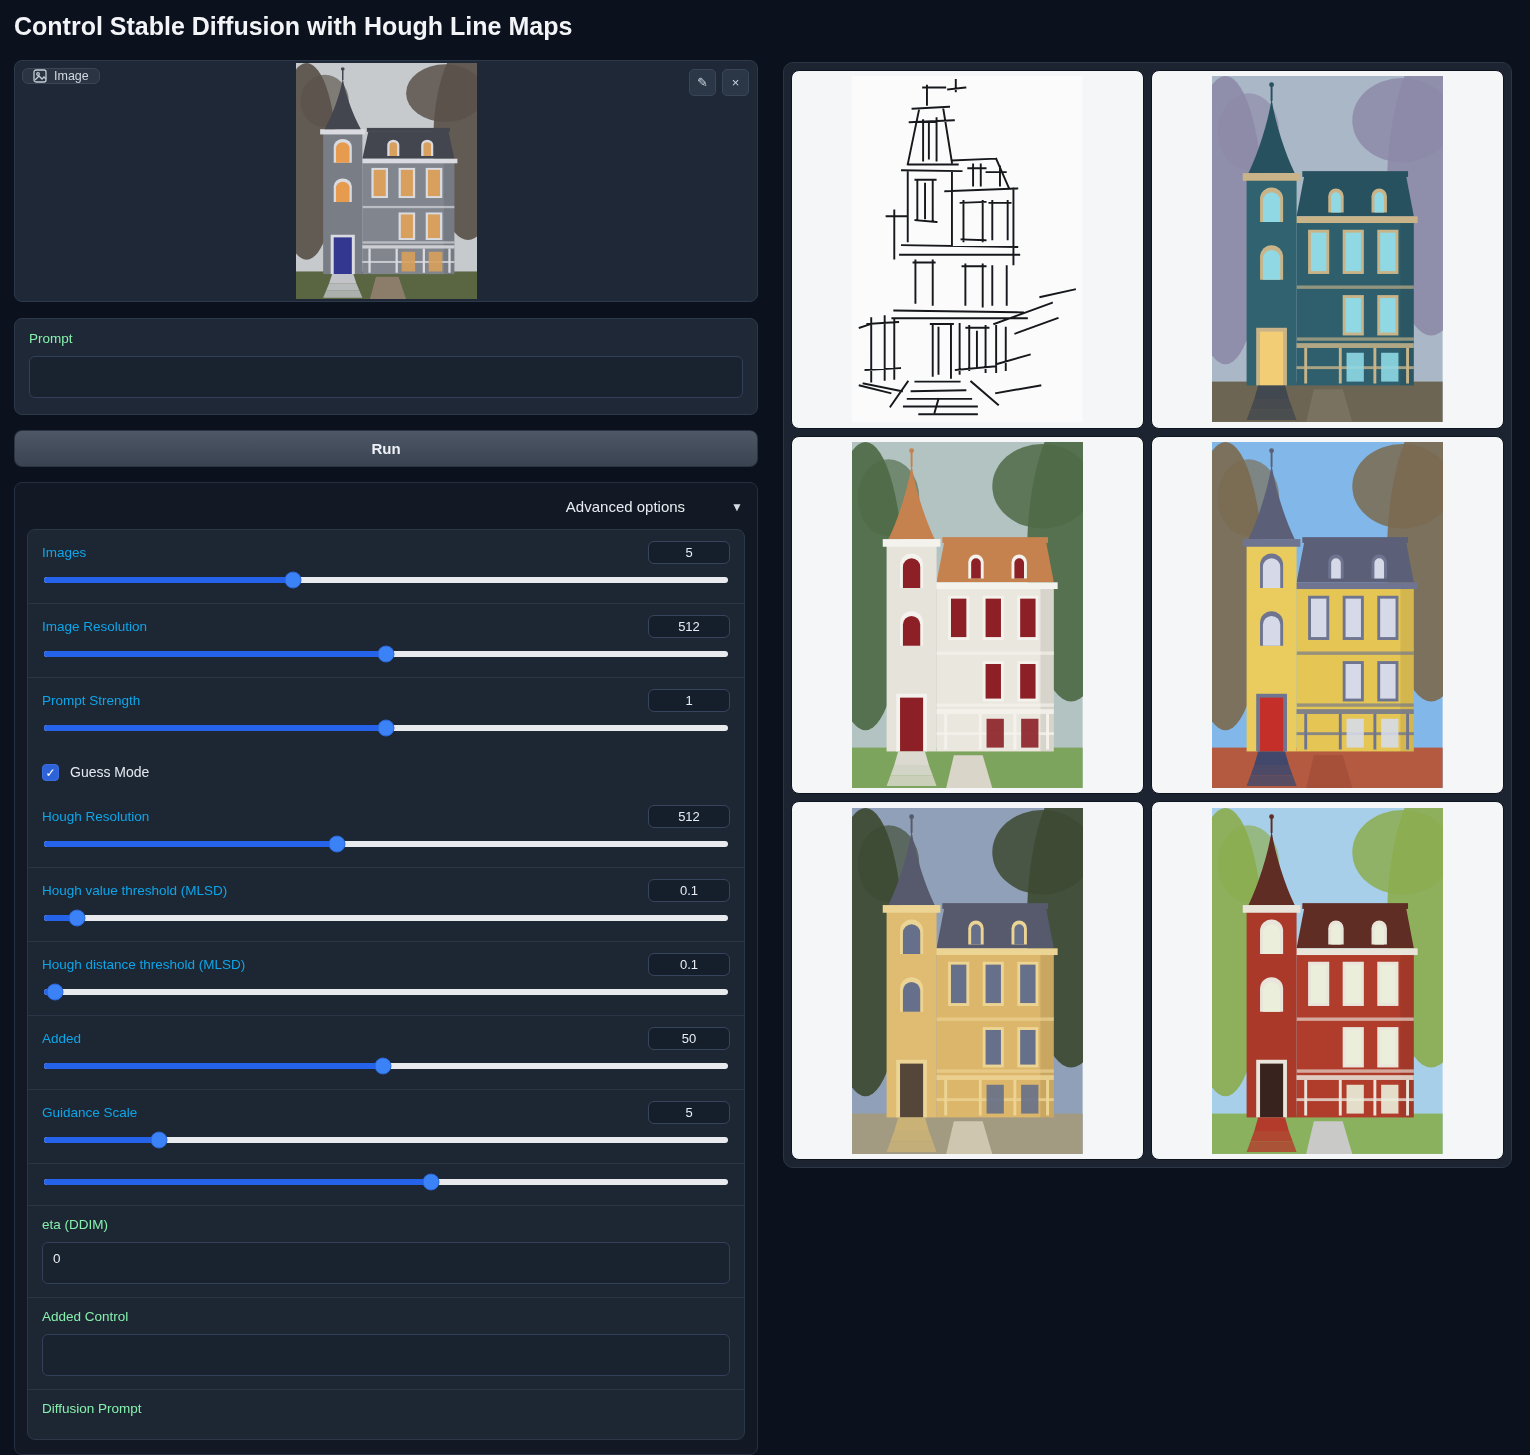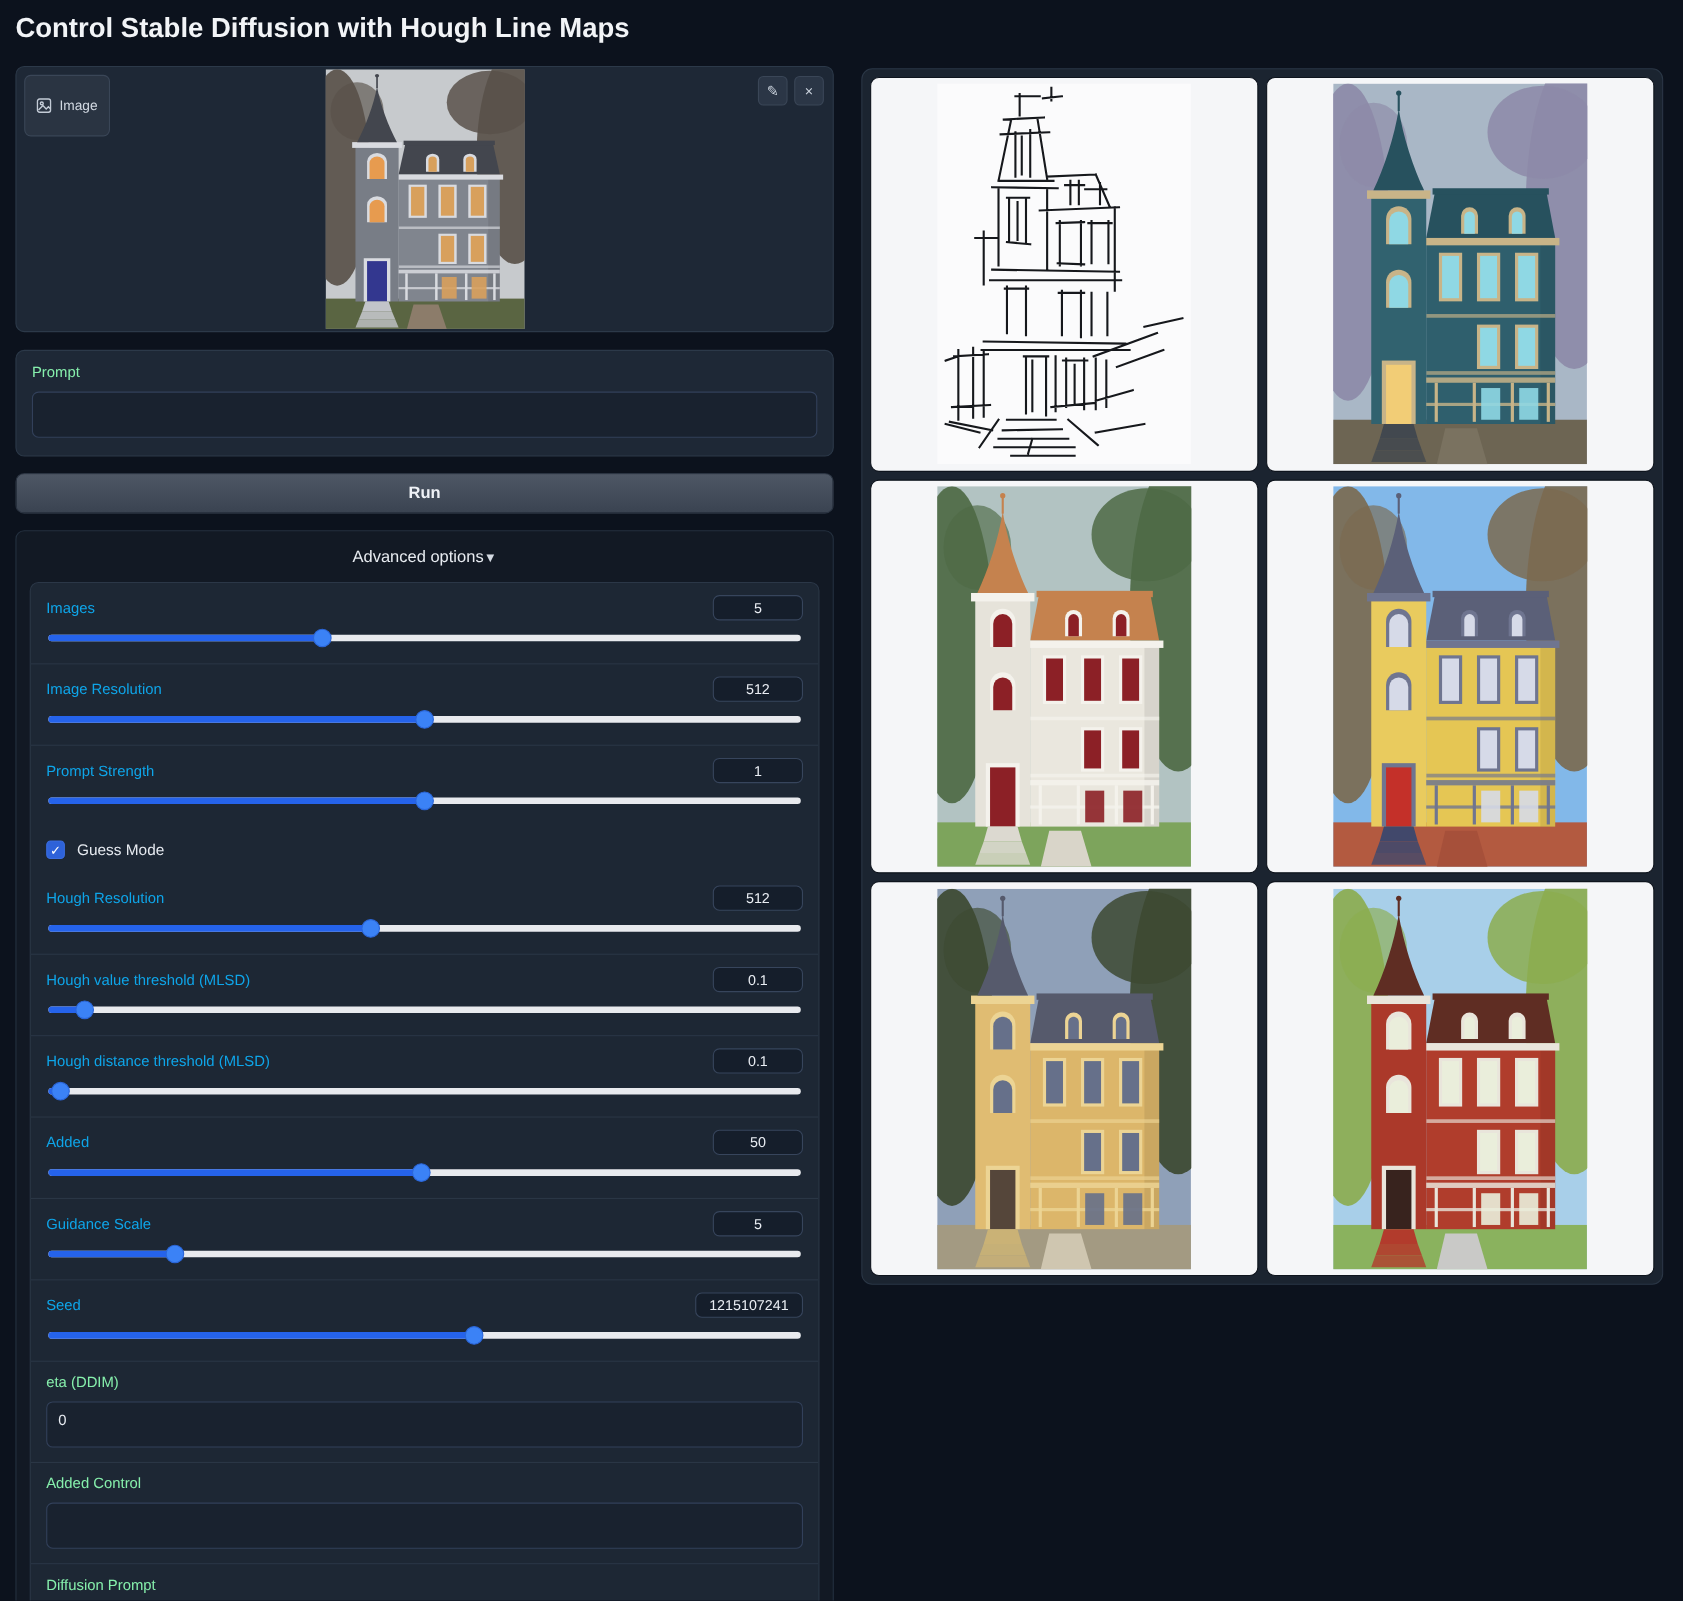--- a/index.html
+++ b/index.html
@@ -16,21 +16,21 @@
   .left-col{position:absolute;left:14px;top:60px;width:744px;}
 
   .panel{background:#1e2836;border:1px solid #2c3949;border-radius:8px;box-sizing:border-box;}
 
   
   .image-panel{height:242px;position:relative;overflow:hidden;}
   .photo-wrap{position:absolute;inset:0;display:flex;align-items:center;justify-content:center;}
   .badge{
     position:absolute;top:7px;left:7px;display:flex;align-items:center;gap:7px;
     background:#2a3442;border:1px solid #3a4657;border-radius:6px;
-    padding:20px 10px;font-size:12.5px;color:#d2d9e2;z-index:2;
+    padding:0 10px;font-size:12.5px;color:#d2d9e2;z-index:2;
   }
   .badge svg{display:block;}
   .icon-btns{position:absolute;top:8px;right:8px;display:flex;gap:6px;z-index:2;}
   .icon-btn{
     width:25px;height:25px;display:flex;align-items:center;justify-content:center;
     background:#2b3646;border:1px solid #3a4657;border-radius:5px;
     color:#ccd4de;font-size:13px;cursor:pointer;user-select:none;
   }
 
   
@@ -47,22 +47,22 @@
   .run-btn{
     margin-top:15px;width:100%;height:37px;
     background:linear-gradient(#4e5765,#3a4351);
     border:1px solid #2b3442;border-radius:8px;
     color:#eef1f6;font-weight:700;font-size:15px;cursor:pointer;
     font-family:"Liberation Sans",sans-serif;
   }
 
   
   .accordion{margin-top:15px;background:#121924;border:1px solid #24303f;border-radius:8px;padding-bottom:14px;}
-  .acc-header{display:flex;justify-content:center;align-items:center;
-    padding:15px 14px 14px;cursor:pointer;color:#e8ecf1;font-size:15px;}
+  .acc-header{display:flex;justify-content:flex-end;align-items:center;
+    padding:15px 14px 14px;cursor:pointer;color:#e8ecf1;font-size:15px;gap:46px;}
   .arrow{font-size:12px;color:#d4dae2;}
   .form-rows{margin:0 12px;background:#1d2734;border:1px solid #2b3747;border-radius:8px;overflow:hidden;}
   .row{padding:11px 14px 13px;}
   .row + .row{border-top:1px solid #2a3645;}
   .row-head{display:flex;justify-content:space-between;align-items:center;margin-bottom:13px;}
   .row-label{font-size:13.5px;color:#0ea5e9;}
   .num-box{
     min-width:56px;padding:3px 12px;background:#151e2b;border:1px solid #37455c;
     border-radius:6px;color:#e9edf3;font-size:13px;text-align:center;cursor:text;
   }
@@ -335,24 +335,20 @@
     <div class="row-head">
       <span class="row-label">Guidance Scale</span>
       <span class="num-box">5</span>
     </div>
     <div class="slider-track">
       <div class="slider-fill" style="width: 16.8%;"></div>
       <div class="slider-handle" style="left: 16.8%;"></div>
     </div>
   </div>
         <div class="row slider-row">
-    <div class="row-head">
-      <span class="row-label">Seed</span>
-      <span class="num-box">1215107241</span>
-    </div>
     <div class="slider-track">
       <div class="slider-fill" style="width: 56.6%;"></div>
       <div class="slider-handle" style="left: 56.6%;"></div>
     </div>
   </div>
         <div class="row textbox-row">
     <div class="block-label">eta (DDIM)</div>
     <textarea class="gr-text" rows="1" style="">0</textarea>
   </div>
         <div class="row textbox-row">

